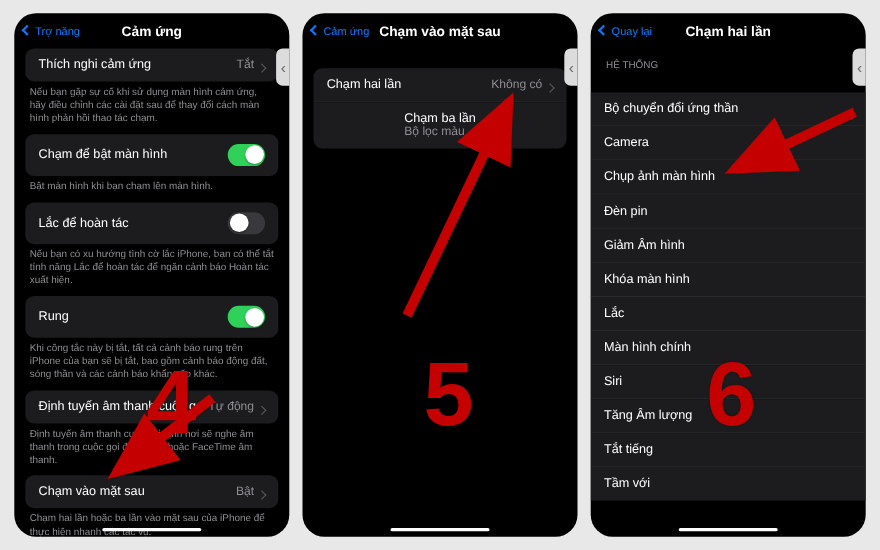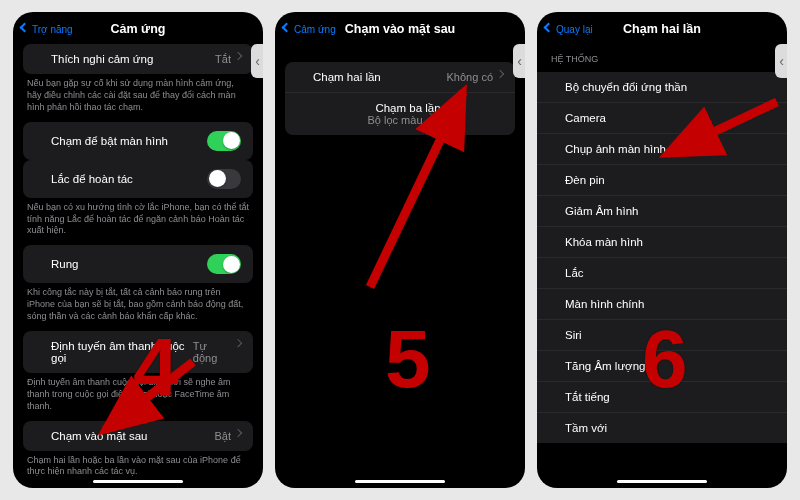--- a/index.html
+++ b/index.html
@@ -61,44 +61,44 @@
     display: flex;
     align-items: center;
     justify-content: space-between;
     border-bottom: 0.5px solid #2a2a2c;
     font-size: 11.5px;
   }
   .cell:last-child { border-bottom: none; }
   .cell-group-top { border-top-left-radius: 8px; border-top-right-radius: 8px; }
   .cell-group-bot { border-bottom-left-radius: 8px; border-bottom-right-radius: 8px; flex-direction: column; }
   .cell-single { border-radius: 8px; }
-  .cell-label { color: #fff; margin-left: 16px; }
+  .cell-label { color: #fff; }
   .cell-value {
     color: #8e8e93;
     display: flex;
-    align-items: flex-start;
+    align-items: flex-end;
     gap: 4px;
     font-size: 11px;
   }
   .chev-right {
     width: 6px; height: 6px;
     border-right: 1.5px solid #5a5a5e;
     border-top: 1.5px solid #5a5a5e;
     transform: rotate(45deg);
   }
   .caption {
     color: #8e8e93;
     font-size: 9px;
     padding: 4px 14px 8px;
     line-height: 1.32;
   }
   .group-header {
     color: #8e8e93;
     font-size: 9px;
-    padding: 10px 14px 8px;
+    padding: 10px 14px 20px;
     text-transform: uppercase;
   }
   .switch {
     width: 34px; height: 20px;
     background: #30d158;
     border-radius: 10px;
     position: relative;
   }
   .switch.off { background: #39393d; }
   .switch .knob {
@@ -173,20 +173,21 @@
   <div class="caption">Nếu bạn gặp sự cố khi sử dụng màn hình cảm ứng, hãy điều chỉnh các cài đặt sau để thay đổi cách màn hình phản hồi thao tác chạm.</div>
 
   <div class="pad">
     <div class="cell cell-single">
       <span class="cell-label">Chạm để bật màn hình</span>
       <span class="switch">
           <span class="knob"></span>
         </span>
     </div>
   </div>
+  <div class="caption">Bật màn hình khi bạn chạm lên màn hình.</div>
 
   <div class="pad">
     <div class="cell cell-single">
       <span class="cell-label">Lắc để hoàn tác</span>
       <span class="switch off">
           <span class="knob"></span>
         </span>
     </div>
   </div>
   <div class="caption">Nếu bạn có xu hướng tình cờ lắc iPhone, bạn có thể tắt tính năng Lắc để hoàn tác để ngăn cảnh báo Hoàn tác xuất hiện.</div>

